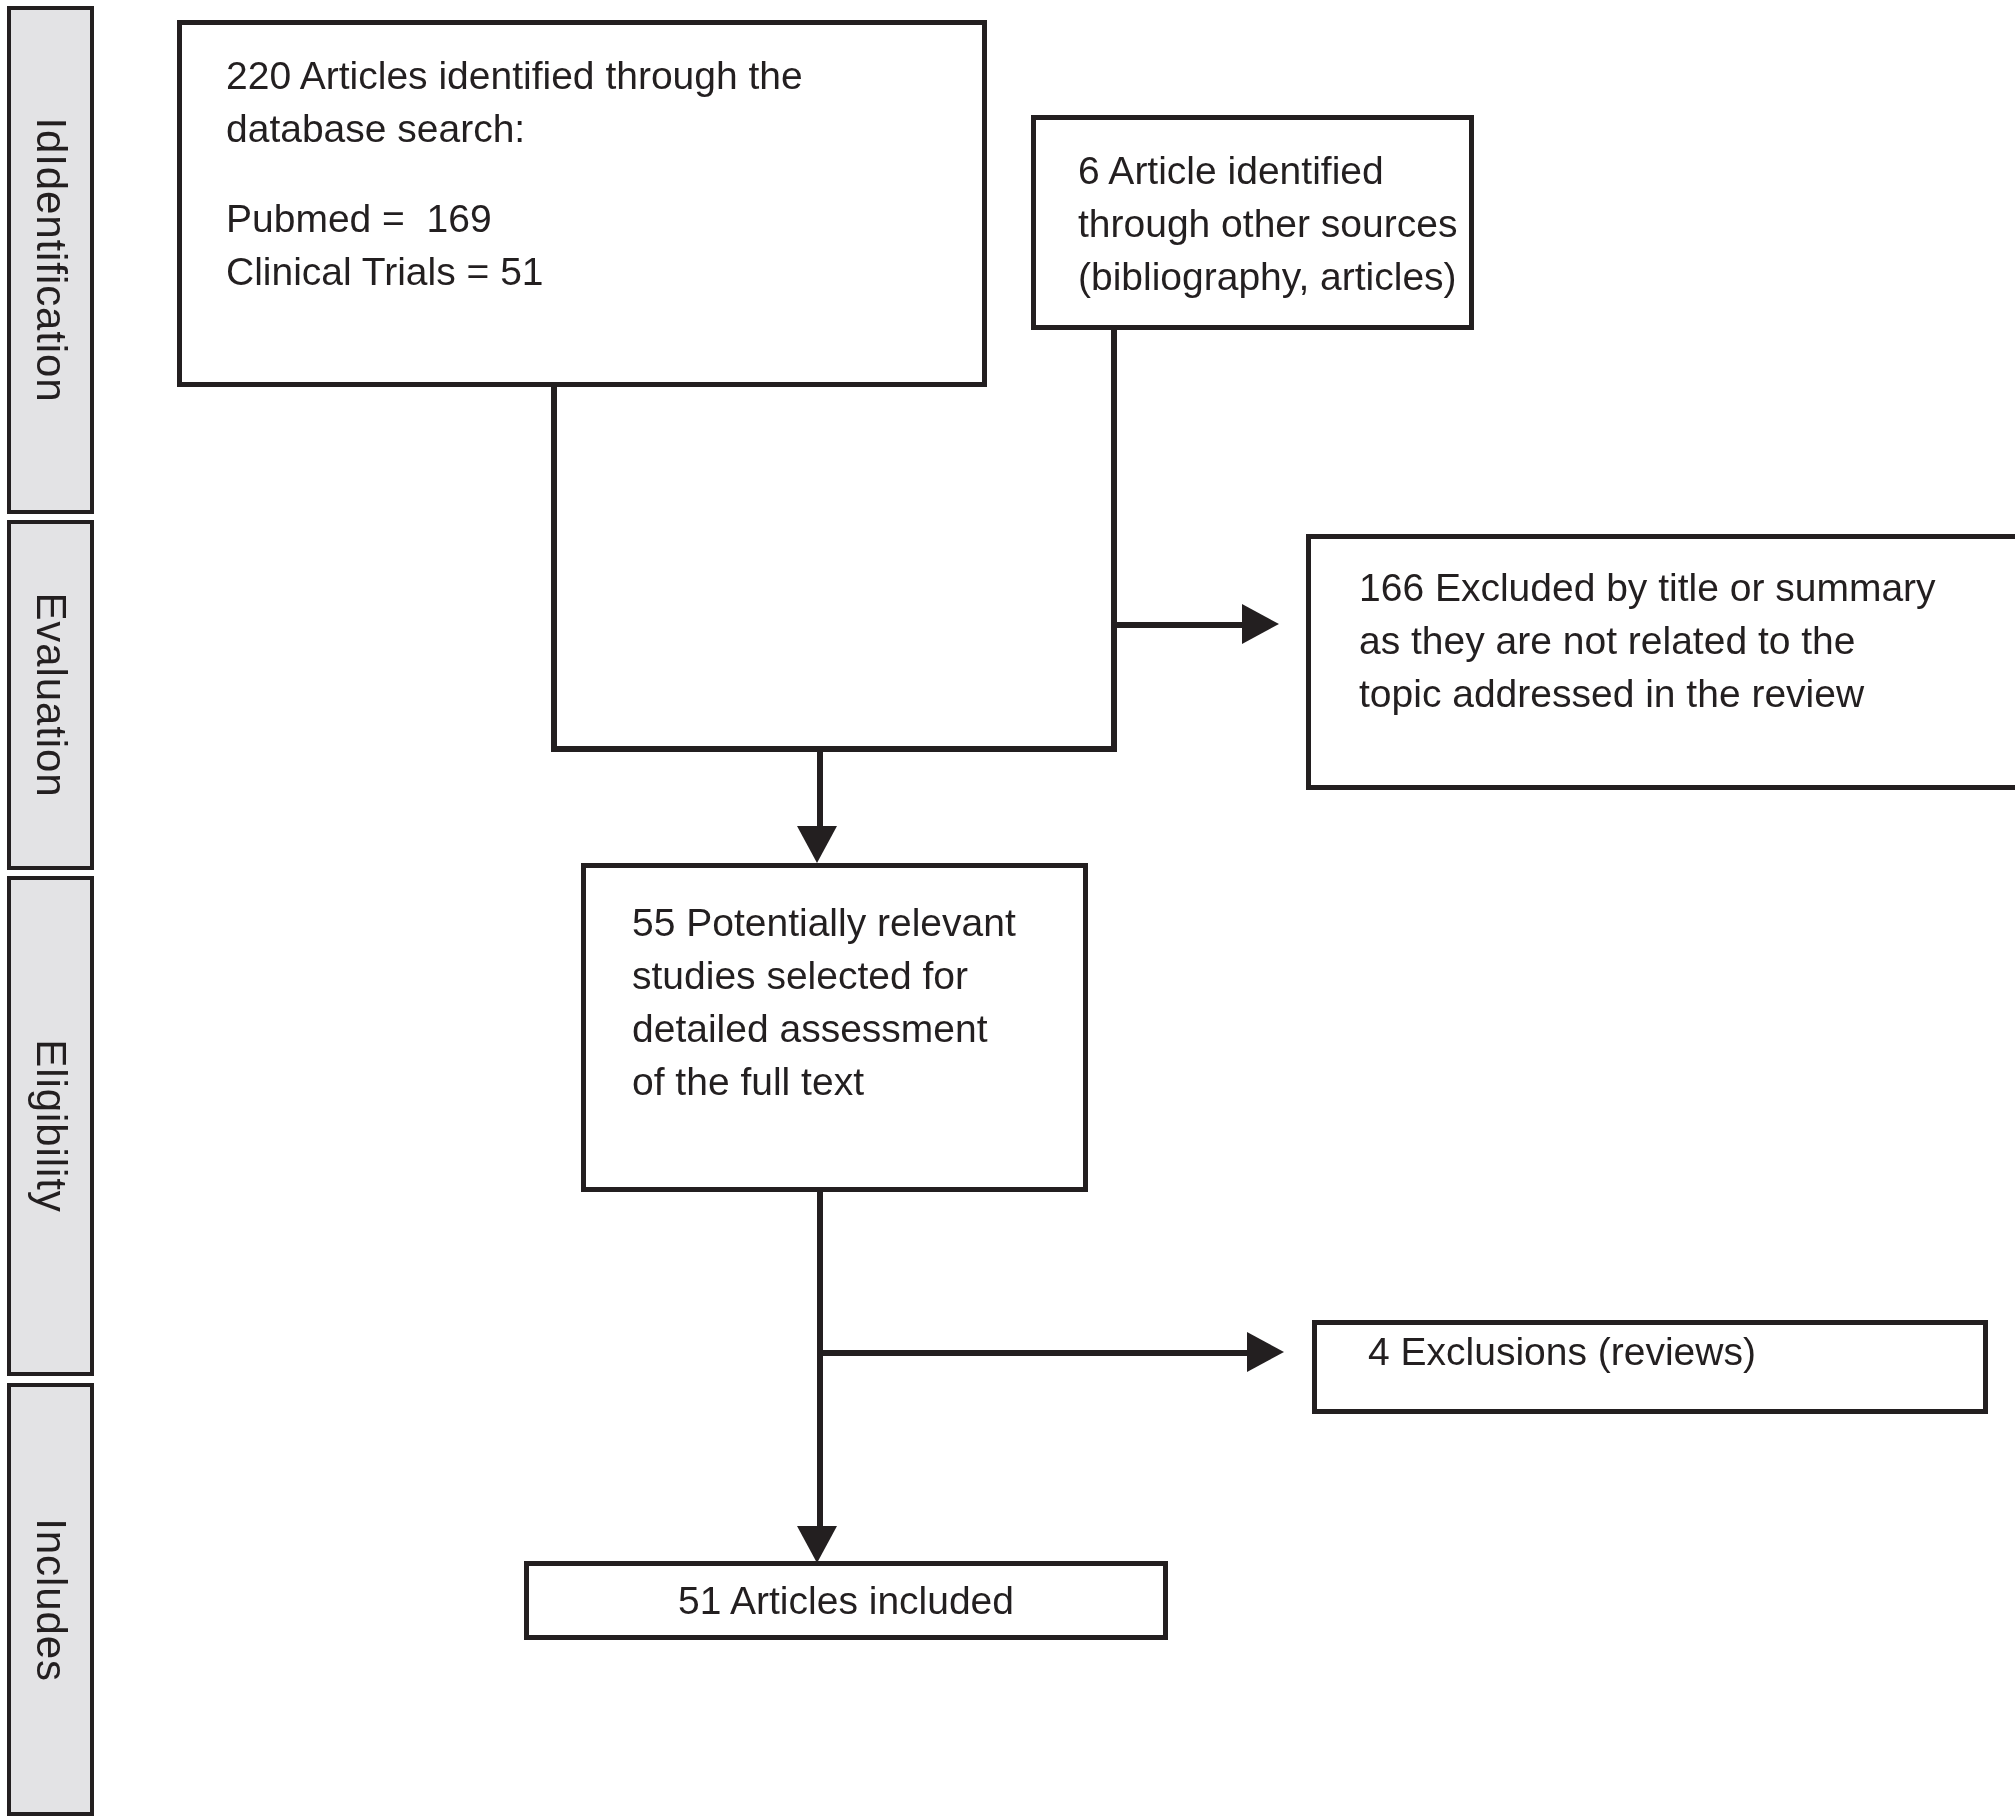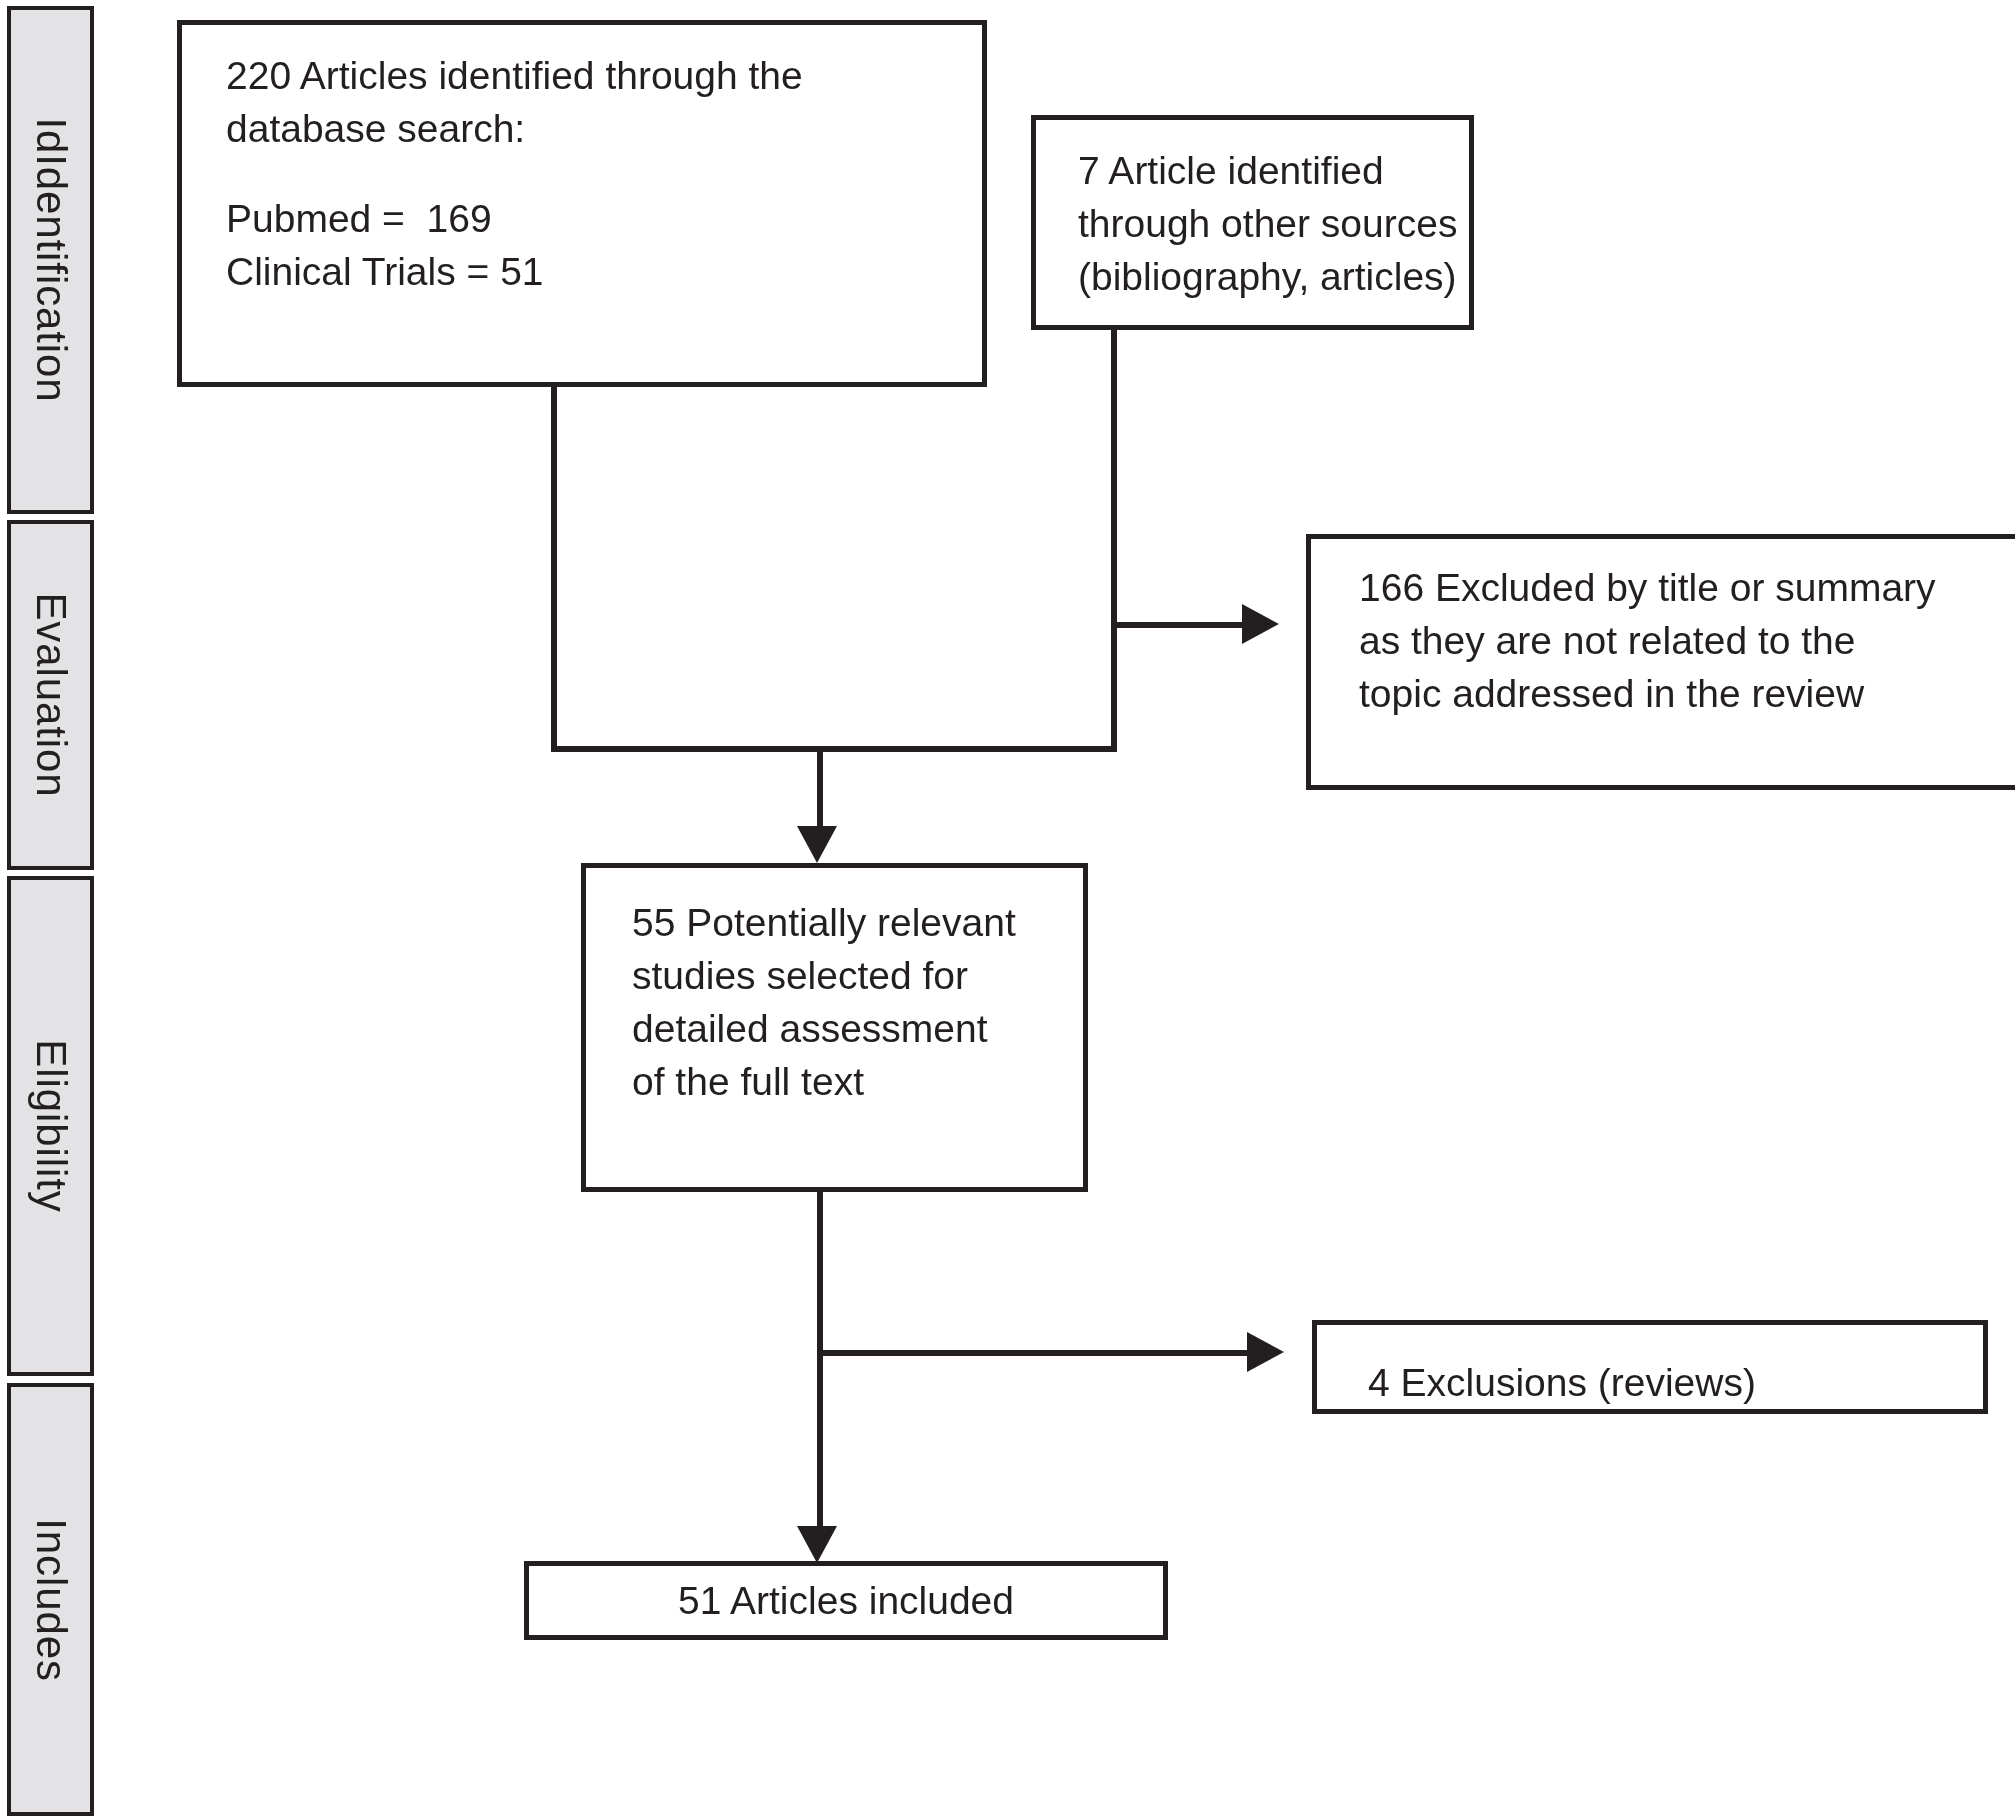--- a/index.html
+++ b/index.html
@@ -32,21 +32,21 @@
     position:absolute;background:var(--bg);
     border:5.5px solid var(--ink);
     font-size:39px;line-height:53px;margin-left:28px;
   }
   .box .ln{white-space:pre;}
   #box-database-search{left:149px;top:20px;width:810px;height:367px;padding:24px 16.5px 0 44px;}
   #box-database-search .center-block{width:404px;margin-top:37px;text-align:left;}
   #box-other-sources{left:1003px;top:115px;width:443px;height:215px;padding:24px 13px 0 42px;}
   #box-excluded{left:1278px;top:534px;width:735px;height:256px;padding:22px 13px 0 48px;}
   #box-relevant{left:553px;top:863px;width:507px;height:329px;padding:27.5px 13px 0 46px;}
-  #box-exclusions{left:1284px;top:1320px;width:676px;height:94px;display:flex;align-items:flex-end;padding-left:51px;}
+  #box-exclusions{left:1284px;top:1320px;width:676px;height:94px;display:flex;align-items:flex-start;padding-left:51px;}
   #box-included{left:496px;top:1561px;width:644px;height:79px;display:flex;align-items:center;justify-content:center;}
   
   .vline,.hline{position:absolute;background:var(--ink);}
   #conn-db-down{left:551px;top:386px;width:5.5px;height:365px;}
   #conn-rail{left:551px;top:746px;width:566px;height:5.5px;}
   #conn-other-down{left:1111px;top:327px;width:5.5px;height:424px;}
   #conn-excluded-shaft{left:1115px;top:622px;width:129px;height:5.5px;}
   #conn-relevant-shaft{left:817px;top:748px;width:5.5px;height:81px;}
   #conn-included-shaft{left:817px;top:1189px;width:5.5px;height:340px;}
   #conn-exclusions-shaft{left:820px;top:1350px;width:429px;height:5.5px;}
@@ -98,21 +98,21 @@
 <div class="box" id="box-database-search">
   <div class="ln">220 Articles identified through the</div>
   <div class="ln">database search:</div>
   <div class="center-block">
     <div class="ln">Pubmed = &nbsp;169</div>
     <div class="ln">Clinical Trials = 51</div>
   </div>
 </div>
 
 <div class="box" id="box-other-sources">
-  <div class="ln">7 Article identified</div>
+  <div class="ln">6 Article identified</div>
   <div class="ln">through other sources</div>
   <div class="ln">(bibliography, articles)</div>
 </div>
 
 <div class="box" id="box-excluded">
   <div class="ln">166 Excluded by title or summary</div>
   <div class="ln">as they are not related to the</div>
   <div class="ln">topic addressed in the review</div>
 </div>
 

